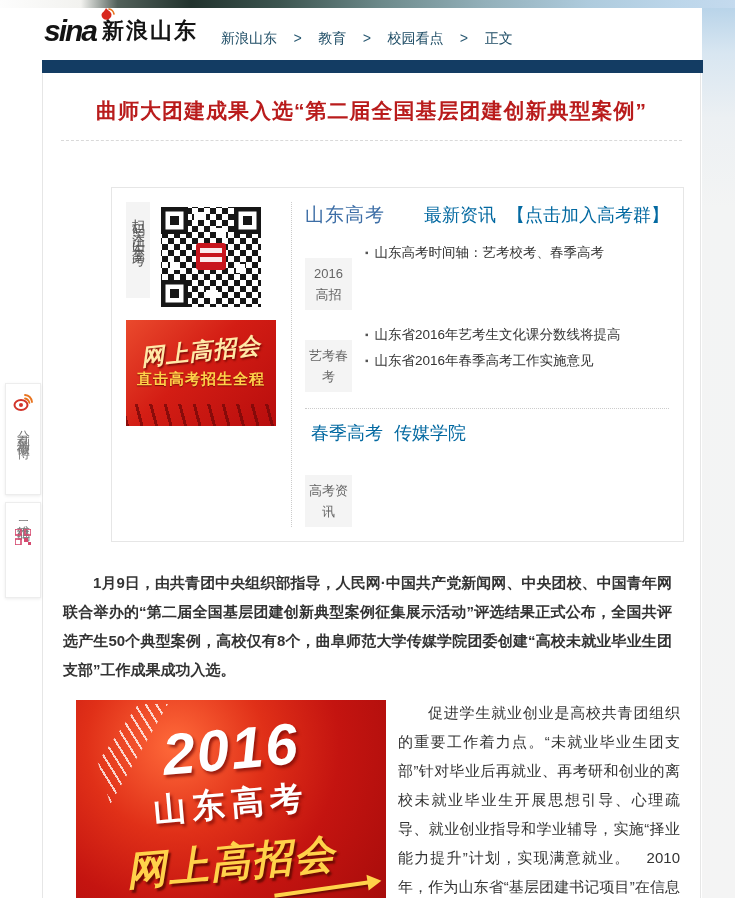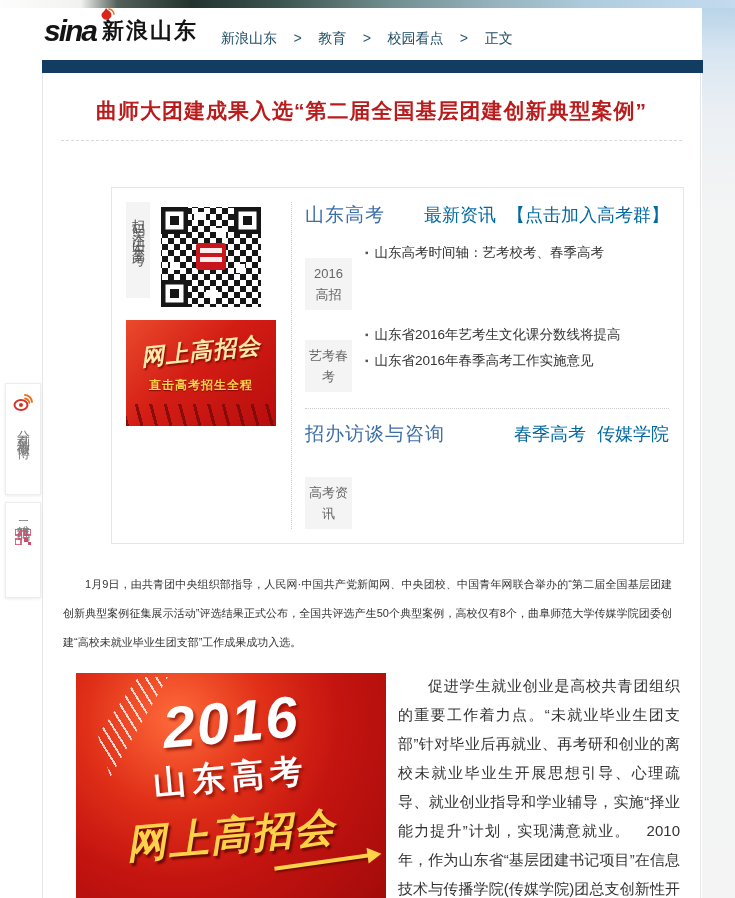--- a/index.html
+++ b/index.html
@@ -72,21 +72,21 @@
   .mini-banner {
     position:relative; width:150px; height:106px; margin-top:-42px;
     background:linear-gradient(135deg,#ea4a2d 0%,#d31d14 45%,#b80d0d 100%);
     overflow:hidden; text-align:center; cursor:pointer;
   }
   .mini-banner-title {
     margin-top:16px; font-size:23px; font-weight:bold; font-style:italic;
     color:#ffe9a8; text-shadow:1px 2px 2px #7e0b06; transform:rotate(-6deg); letter-spacing:1px;
   }
   .mini-banner-sub {
-    margin-top:10px; font-size:12px; font-weight:bold; color:#ffd24a;
+    margin-top:3px; font-size:15px; font-weight:bold; color:#ffd24a;
     text-shadow:0 1px 1px #7e0b06; letter-spacing:1px;
   }
   .mini-banner::after {
     content:""; position:absolute; left:0; bottom:0; width:100%; height:22px;
     background:repeating-linear-gradient(75deg, rgba(120,8,8,.8) 0 3px, transparent 3px 14px);
   }
   .promo-divider { border-left:1px dotted #ccc; margin:0 13px; }
   .promo-right { flex:1; min-width:0; }
   .sec-head { display:flex; justify-content:space-between; align-items:baseline; }
   .sec-title { font-size:19px; color:#3d6ea6; cursor:pointer; letter-spacing:1px; }
@@ -97,22 +97,22 @@
     flex:none; width:47px; background:#f4f4f4; color:#666; font-size:13px;
     text-align:center; line-height:21px; padding:5px 3px; align-self:flex-start;margin-top:18px;
   }
   .group-items { margin-left:13px; font-size:13.5px; color:#333; line-height:26px; min-width:0; }
   .g-item { white-space:nowrap; cursor:pointer; }
   .g-item::before { content:"▪"; font-size:10px; color:#555; margin-right:6px; vertical-align:1px; }
   .sec-divider { border-top:1px dotted #ccc; margin-top:16px; padding-top:12px; }
 
   
   .para {
-    margin:26px 28px 0 20px; font-size:11px; line-height:29px; color:#333;
-    text-indent:2em; text-align:justify;
+    margin:26px 28px 0 20px; font-size:15px; line-height:29px; color:#333;
+    text-indent:2em; text-align:justify;font-weight:bold;
   }
   .body-flow { margin-top:14px; }
   .figure {
     float:left; width:310px; height:253px; margin:2px 12px 0 33px;
     position:relative; overflow:hidden; cursor:pointer;
     background:radial-gradient(ellipse at 32% 18%, #ff6a3a 0%, #e03018 30%, #c41410 55%, #9d0909 100%);
   }
   .fig-chevron {
     position:absolute; left:14px; top:4px; width:78px; height:100px;
     background:repeating-linear-gradient(58deg, rgba(255,255,255,.9) 0 2px, transparent 2px 9px);
@@ -261,21 +261,20 @@
       <div class="group">
         <div class="group-label">艺考春考</div>
         <div class="group-items">
           <div class="g-item">山东省2016年艺考生文化课分数线将提高</div>
           <div class="g-item">山东省2016年春季高考工作实施意见</div>
         </div>
       </div>
 
       <div class="sec-divider">
         <div class="sec-head">
-          <span class="sec-title">招办访谈与咨询</span>
           <span class="sec-links">
             <span>春季高考</span>
             <span>传媒学院</span>
           </span>
         </div>
       </div>
 
       <div class="group">
         <div class="group-label">高考资讯</div>
       </div>

